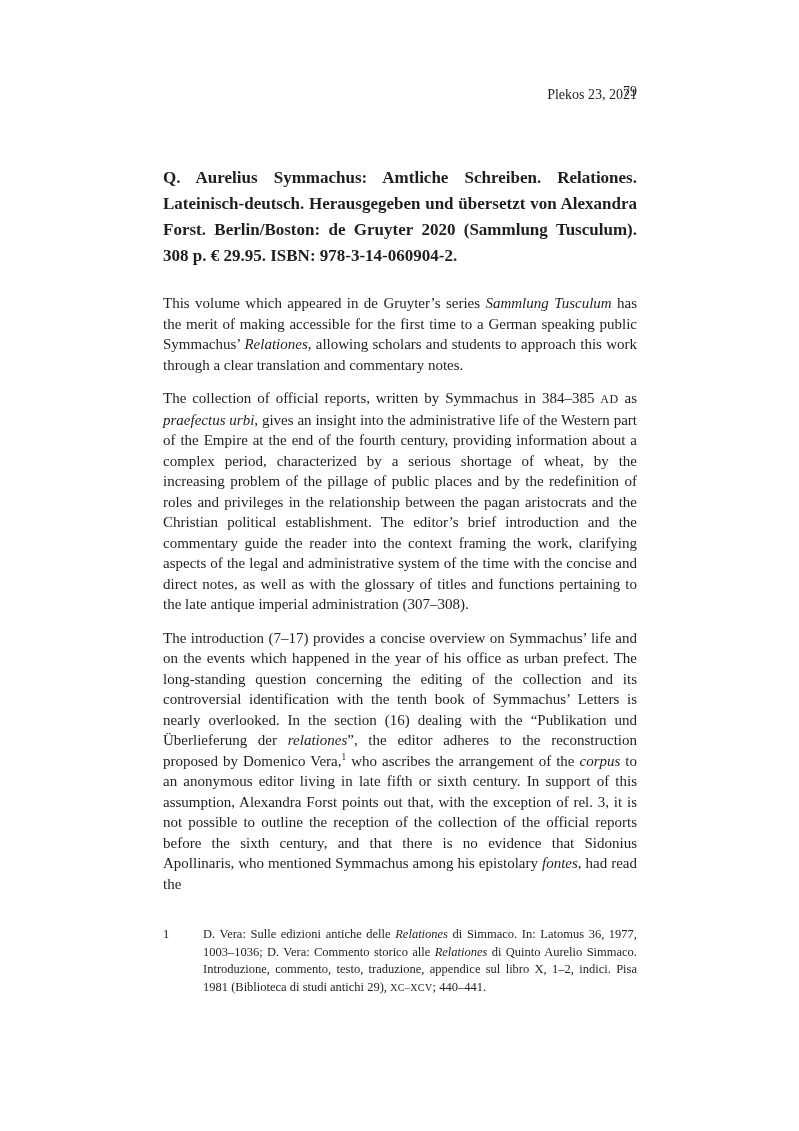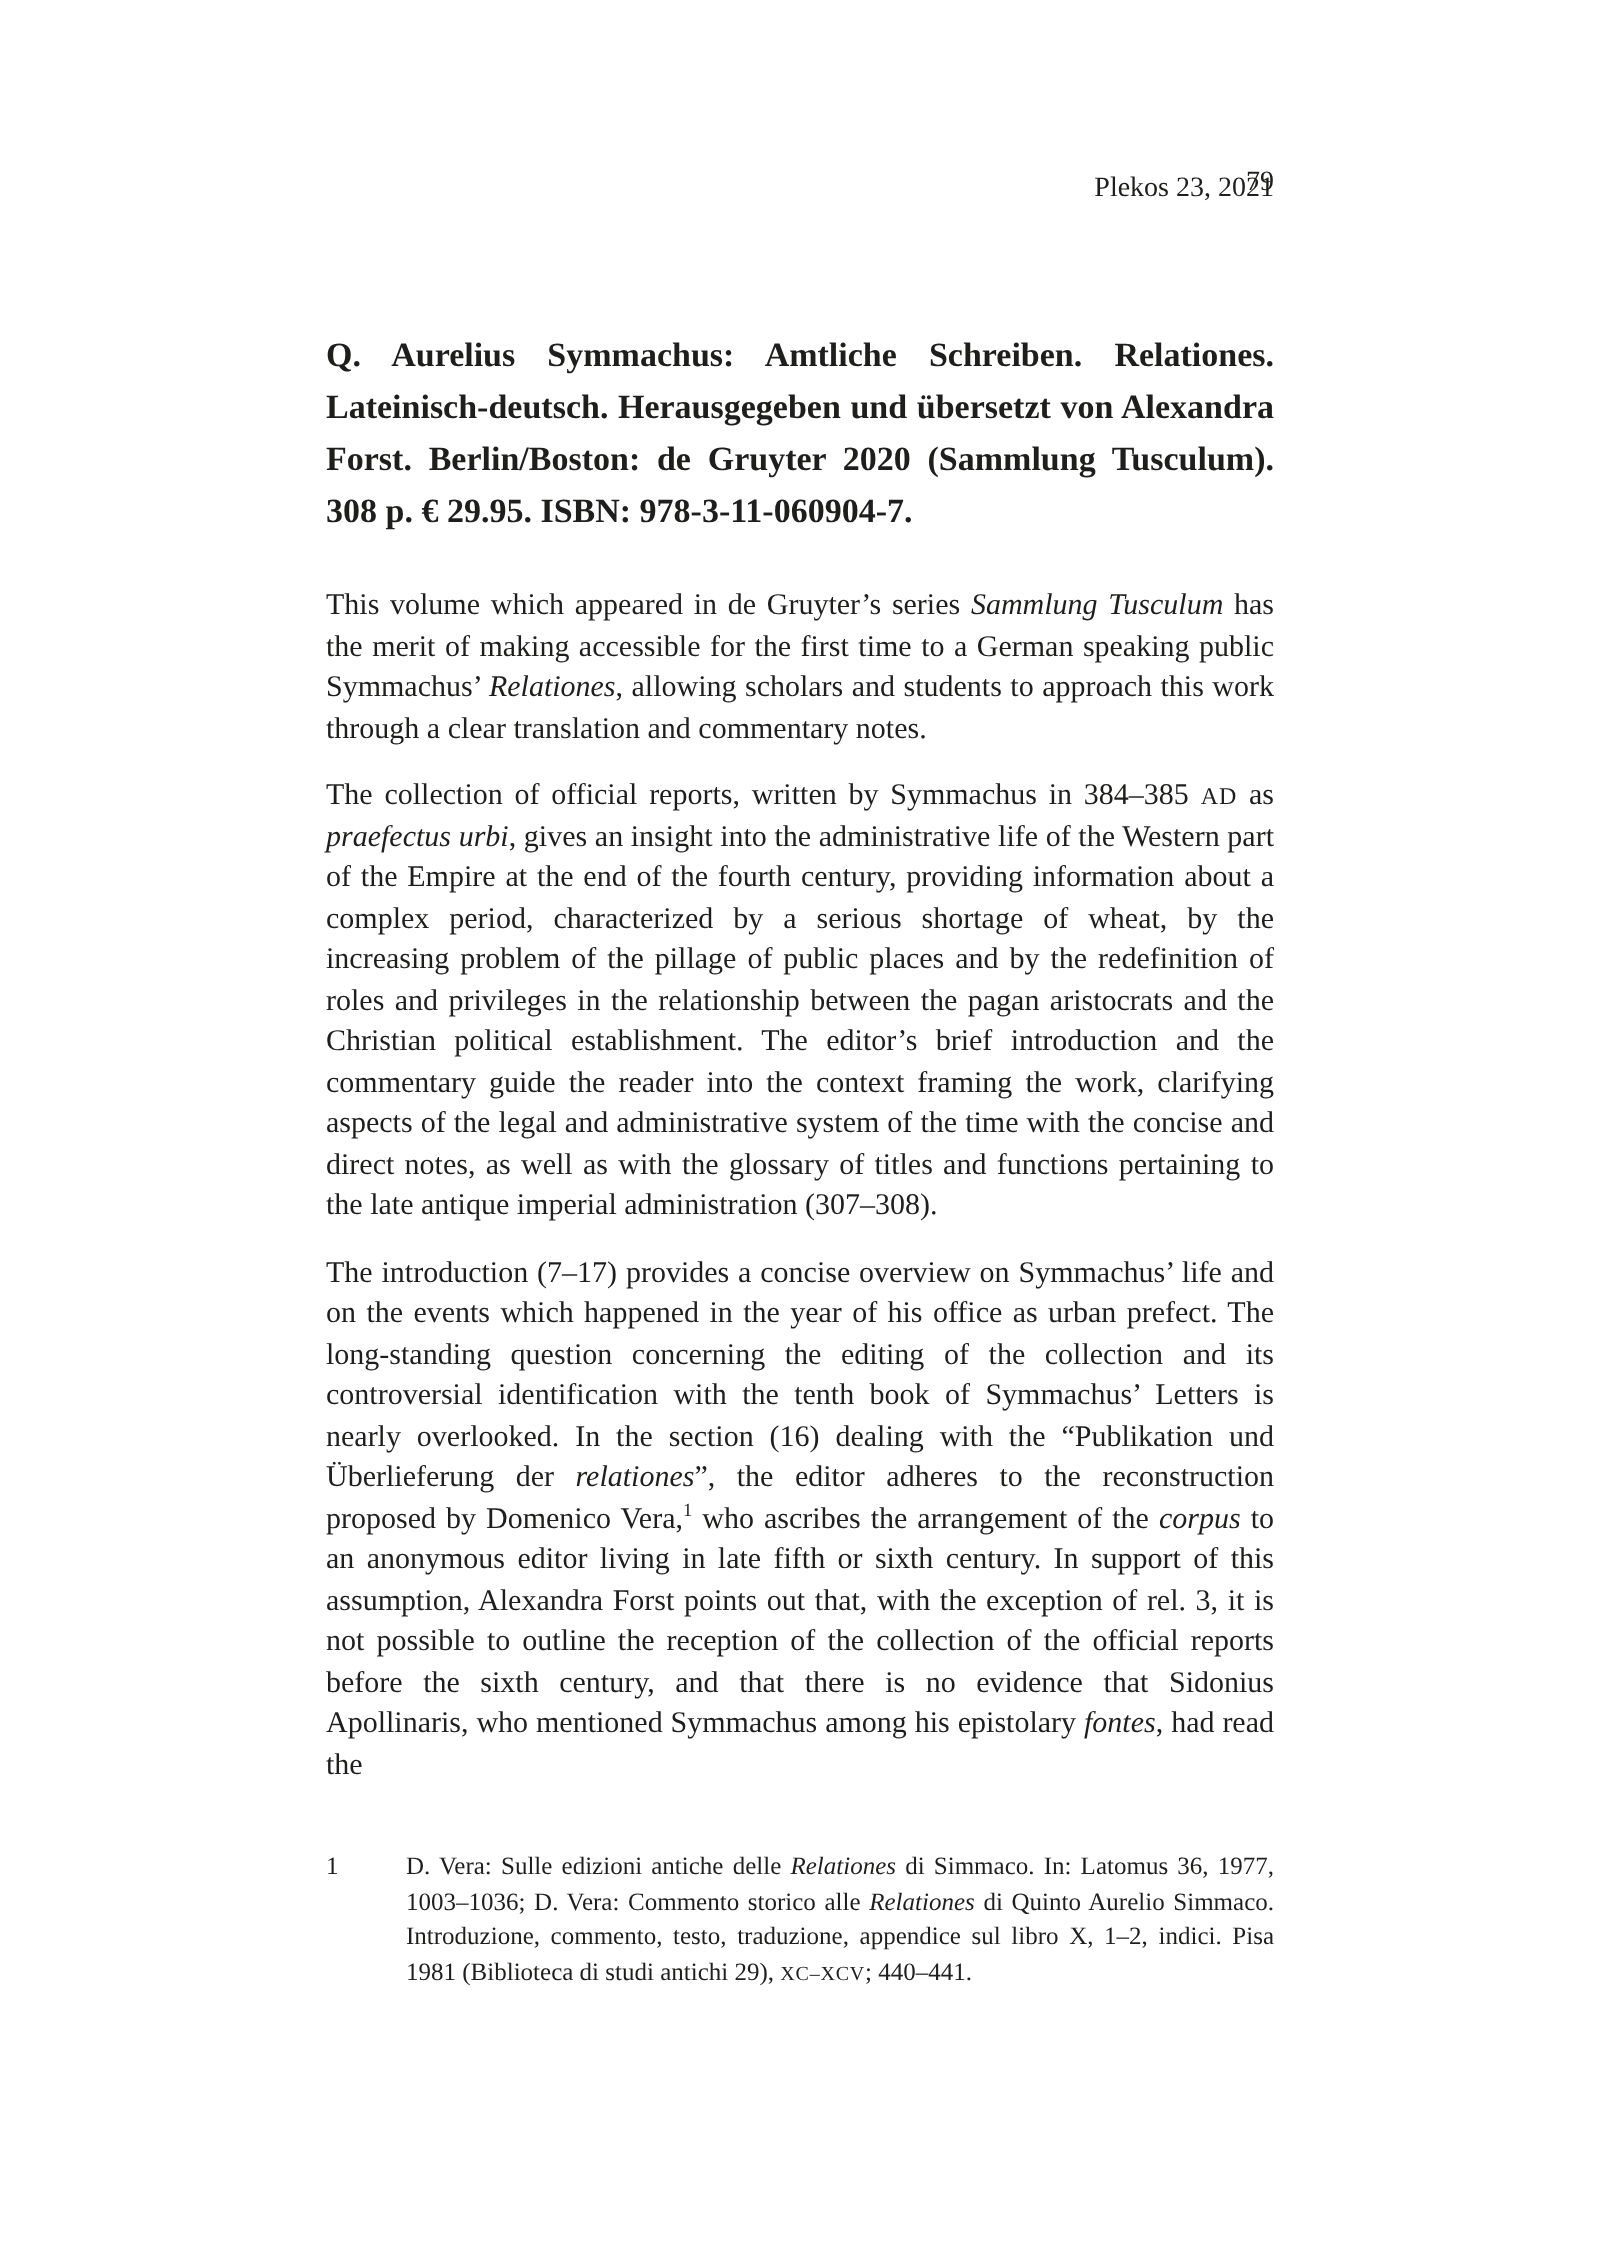--- a/index.html
+++ b/index.html
@@ -86,21 +86,21 @@
 </head>
 <body>
 
 <div class="col">
 
   <div class="page-header">
     <div class="journal">Plekos 23, 2021</div>
     <div class="pagenum">79</div>
   </div>
 
-  <div class="title"><span class="seg">Q. Aurelius Symmachus: Amtliche Schreiben. Relationes. Lateinisch-deutsch. Herausgegeben und übersetzt von Alexandra Forst. Berlin/Boston: de Gruyter 2020 (Sammlung Tusculum). 308 p. € 29.95. ISBN: 978-3-11-060904-7.</span></div>
+  <div class="title"><span class="seg">Q. Aurelius Symmachus: Amtliche Schreiben. Relationes. Lateinisch-deutsch. Herausgegeben und übersetzt von Alexandra Forst. Berlin/Boston: de Gruyter 2020 (Sammlung Tusculum). 308 p. € 29.95. ISBN: 978-3-14-060904-2.</span></div>
 
   <div class="paragraphs">
       <p class="para"><span class="seg">This volume which appeared in de Gruyter’s series </span><span class="seg it">Sammlung Tusculum</span><span class="seg"> has the merit of making accessible for the first time to a German speaking public Symmachus’ </span><span class="seg it">Relationes</span><span class="seg">, allowing scholars and students to approach this work through a clear translation and commentary notes.</span></p>
       <p class="para"><span class="seg">The collection of official reports, written by Symmachus in 384–385 </span><span class="seg sc">AD</span><span class="seg"> as </span><span class="seg it">praefectus urbi</span><span class="seg">, gives an insight into the administrative life of the Western part of the Empire at the end of the fourth century, providing information about a complex period, characterized by a serious shortage of wheat, by the increasing problem of the pillage of public places and by the redefinition of roles and privileges in the relationship between the pagan aristocrats and the Christian political establishment. The editor’s brief introduction and the commentary guide the reader into the context framing the work, clarifying aspects of the legal and administrative system of the time with the concise and direct notes, as well as with the glossary of titles and functions pertaining to the late antique imperial administration (307–308).</span></p>
       <p class="para"><span class="seg">The introduction (7–17) provides a concise overview on Symmachus’ life and on the events which happened in the year of his office as urban prefect. The long-standing question concerning the editing of the collection and its controversial identification with the tenth book of Symmachus’ Letters is nearly overlooked. In the section (16) dealing with the “Publikation und Überlieferung der </span><span class="seg it">relationes</span><span class="seg">”, the editor adheres to the reconstruction proposed by Domenico Vera,</span><span class="seg sup">1</span><span class="seg"> who ascribes the arrangement of the </span><span class="seg it">corpus</span><span class="seg"> to an anonymous editor living in late fifth or sixth century. In support of this assumption, Alexandra Forst points out that, with the exception of rel. 3, it is not possible to outline the reception of the collection of the official reports before the sixth century, and that there is no evidence that Sidonius Apollinaris, who mentioned Symmachus among his epistolary </span><span class="seg it">fontes</span><span class="seg">, had read the</span></p>
     </div>
 
   <div class="footnote">
     <div class="fn-num">1</div>
     <div class="fn-text"><span class="seg">D. Vera: Sulle edizioni antiche delle </span><span class="seg it">Relationes</span><span class="seg"> di Simmaco. In: Latomus 36, 1977, 1003–1036; D. Vera: Commento storico alle </span><span class="seg it">Relationes</span><span class="seg"> di Quinto Aurelio Simmaco. Introduzione, commento, testo, traduzione, appendice sul libro X, 1–2, indici. Pisa 1981 (Biblioteca di studi antichi 29), </span><span class="seg sc">XC–XCV</span><span class="seg">; 440–441.</span></div>

